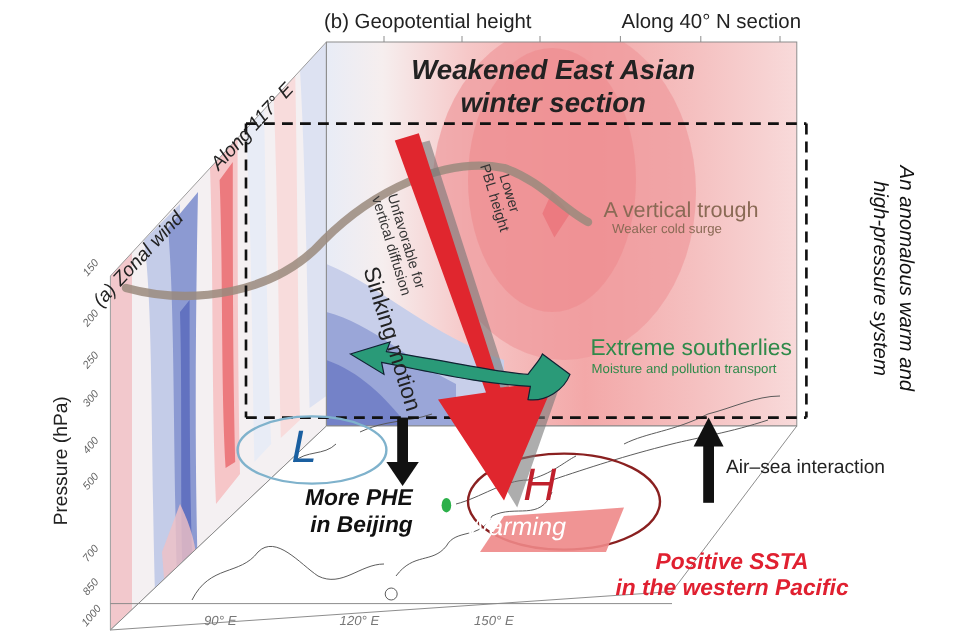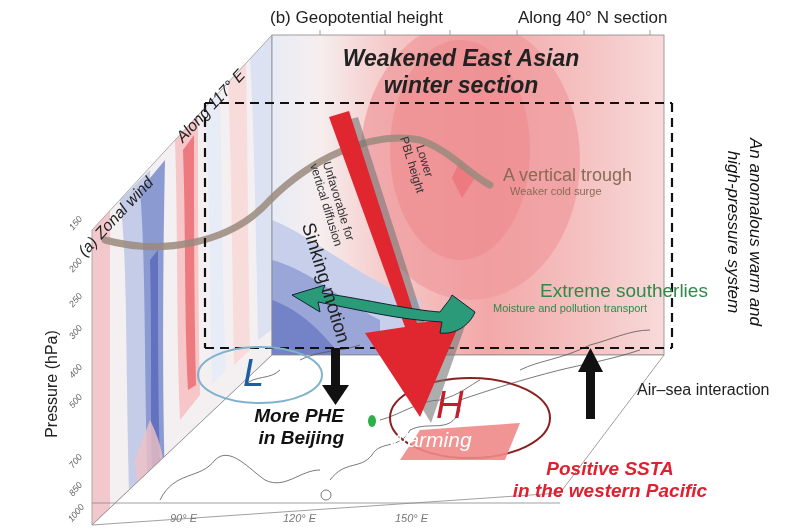--- a/index.html
+++ b/index.html
@@ -6,21 +6,21 @@
   body { width:800px; height:530px; overflow:hidden; position:relative; font-family:"Liberation Sans", sans-serif; }
   #stage { position:absolute; left:0; top:0; width:800px; height:530px; }
   .lbl { position:absolute; white-space:nowrap; font-family:"Liberation Sans", sans-serif; }
   .panel-title { font-size:17px; color:#222; }
   .big-bold { font-weight:bold; font-style:italic; font-size:23px; color:#222; line-height:27px; text-align:center; }
   .rot-title { font-style:italic; font-size:16px; color:#222; transform-origin:left bottom; }
   .tick { font-style:italic; font-size:9px; color:#666; }
   .xtick { font-style:italic; font-size:11px; color:#777; }
   .annot-brown { font-size:18px; color:#8a6a55; }
   .annot-brown-sm { font-size:11px; color:#8a6a55; }
-  .annot-green { font-size:19px; color:#2f8a4a;margin-left:48px; }
+  .annot-green { font-size:19px; color:#2f8a4a; }
   .annot-green-sm { font-size:11px; color:#2f8a4a; }
   .annot-small { font-size:12px; color:#333; line-height:13px; text-align:center; }
   .red-bold { font-weight:bold; font-style:italic; font-size:19px; color:#e02030; line-height:22px; text-align:center; }
   .black-bold { font-weight:bold; font-style:italic; font-size:19px; color:#111; line-height:22px; text-align:right; }
   .vert-text { font-style:italic; font-size:17px; color:#111; line-height:22px; text-align:center; }
   .watermark { font-size:11px; color:#e8b4b8; }
 </style>
 </head>
 <body>
 
@@ -184,16 +184,16 @@
   <div>in Beijing</div>
 </div>
 
 <div class="lbl" style="left:388px; top:428px; font-size:21px; font-style:italic; color:#ffffff;">Warming</div>
 
 <div class="lbl red-bold" style="left:510px; top:425px; width:200px;margin-top:33px;">
   <div>Positive SSTA</div>
   <div>in the western Pacific</div>
 </div>
 
-<div class="lbl" style="left:605px; top:381px; font-size:16px; color:#222;margin-left:32px;">Air–sea interaction</div>
+<div class="lbl" style="left:605px; top:381px; font-size:16px; color:#222;">Air–sea interaction</div>
 
 <div class="lbl watermark" style="left:702px; top:514px;margin-top:24px;">SCIENCEAQ.COM</div>
 </div>
 
 </body></html>

